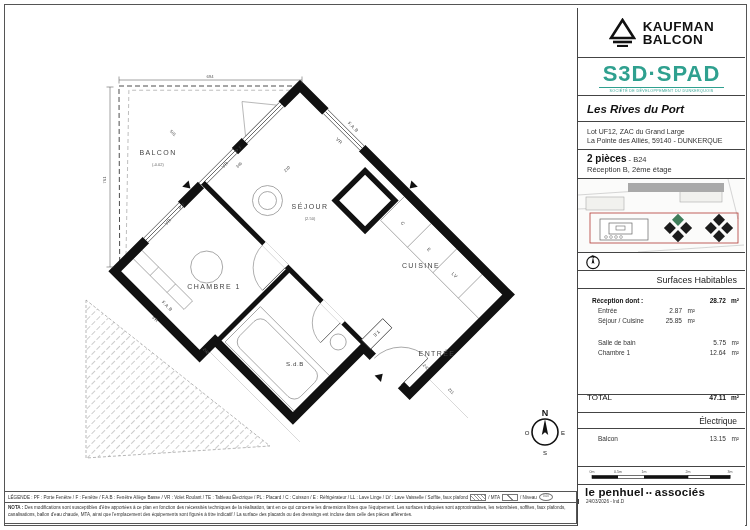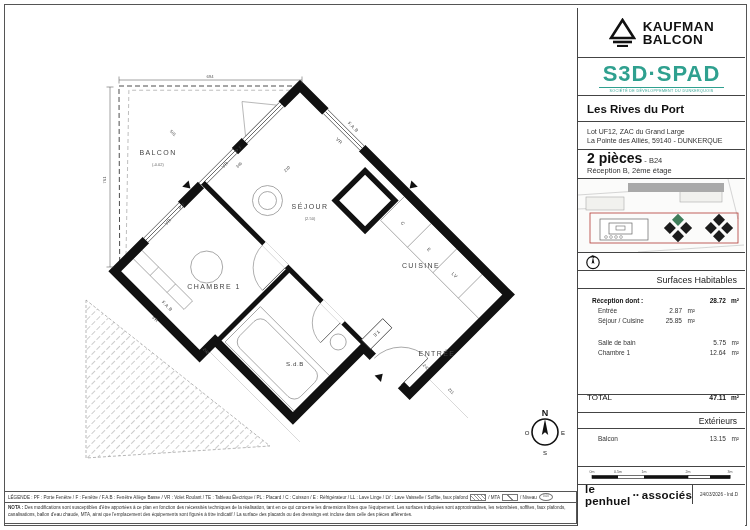--- a/index.html
+++ b/index.html
@@ -13,24 +13,24 @@
   .fac-label{fill:#444;font-size:4.6px;letter-spacing:.4px;}
   
   .tb{position:absolute;left:577px;top:8px;width:168px;height:518px;background:#fff;
       border-left:1px solid #444;box-sizing:border-box;display:flex;flex-direction:column;}
   .tb .box{border-bottom:1px solid #444;box-sizing:border-box;position:relative;flex:0 0 auto;}
   .kb{height:50px;display:flex;align-items:center;justify-content:center;gap:7px;}
   .kb-text{font-weight:bold;font-size:13.5px;line-height:13px;letter-spacing:.5px;color:#111;}
   .s3d{height:38px;display:flex;flex-direction:column;align-items:center;justify-content:center;}
   .s3d-main{font-size:22px;font-weight:bold;letter-spacing:1px;color:#2fa08f;border-bottom:1.5px solid #2fa08f;padding:0 4px;}
   .s3d-sub{font-size:3.6px;color:#2fa08f;letter-spacing:.4px;margin-top:1px;}
-  .proj{height:26px;display:flex;align-items:center;padding-left:9px;font-size:11.5px;font-weight:bold;color:#111;}
+  .proj{height:26px;display:flex;align-items:center;padding-left:9px;font-size:11.5px;font-weight:bold;color:#111;font-style:italic;}
   .addr{height:28px;display:flex;flex-direction:column;justify-content:center;padding-left:9px;font-size:7px;line-height:9px;color:#333;}
   .unit{height:29px;display:flex;flex-direction:column;justify-content:center;padding-left:9px;font-size:7.5px;line-height:10px;color:#333;}
-  .unit b{font-size:14px;color:#111;}
+  .unit b{font-size:10px;color:#111;}
   .thumb{height:74px;}
   .north{height:18px;}
   .surf-hdr,.ext-hdr{display:flex;align-items:center;justify-content:flex-end;padding-right:8px;color:#222;}
   .surf-hdr{height:18px;font-size:9px;}
   .ext-hdr{height:16px;font-size:8.5px;}
   .surf-table{height:106px;padding-top:6px;box-sizing:border-box;}
   .srow{display:flex;align-items:center;height:10px;font-size:6.5px;color:#333;padding:0 6px 0 14px;}
   .srow .lbl{flex:1;}
   .srow .val{width:30px;text-align:right;}
   .srow .unit-u{width:13px;text-align:right;}
@@ -38,21 +38,21 @@
   .srow.sub-mid{padding-left:20px;}
   .srow.sub-mid::after{content:"";width:44px;}
   .srow.sub-right{padding-left:20px;}
   .srow.spacer{height:12px;}
   .total-row{height:18px;display:flex;align-items:center;font-size:8px;padding:0 6px 12px 9px;color:#111;}
   .total-row .lbl{flex:1;}
   .total-row .val{width:30px;text-align:right;font-weight:bold;font-size:6.8px;}
   .total-row .unit-u{width:13px;text-align:right;font-size:6.5px;font-weight:bold;}
   .balc{height:38px;padding-top:4px;box-sizing:border-box;}
   .scalebox{height:18px;}
-  .footer{height:19px;display:flex;align-items:stretch;border-bottom:none !important;}
+  .footer{height:19px;display:flex;align-items:stretch;border-bottom:none !important;flex-direction:column;}
   .firm{flex:1;display:flex;align-items:center;padding-left:7px;font-weight:bold;font-size:11.5px;color:#111;letter-spacing:.2px;}
   .firm .dots{font-size:7px;margin:0 2px;letter-spacing:1px;}
   .datecell{width:52px;border-left:1px solid #444;display:flex;align-items:center;justify-content:center;font-size:4.6px;color:#333;}
   
   .legend{position:absolute;left:4px;top:491px;width:573px;height:12px;border:1px solid #555;border-left:none;
           box-sizing:border-box;display:flex;align-items:center;padding:0 4px;font-size:4.6px;color:#333;white-space:nowrap;overflow:hidden;}
   .nota{position:absolute;left:4px;top:503px;width:573px;height:21px;border:1px solid #555;border-left:none;border-top:none;
         box-sizing:border-box;padding:2px 4px;font-size:4.6px;line-height:6.5px;color:#333;}
   .gbox{display:inline-block;width:14px;height:5px;border:.5px solid #777;margin:0 2px;vertical-align:middle;}
   .g-hatch{background:repeating-linear-gradient(45deg,#999 0 .7px,#fff .7px 2.5px);}
@@ -330,21 +330,21 @@
           <span class="unit-u">m²</span>
         </div>
       </div>
 
     <div class="box total-row">
       <span class="lbl">TOTAL</span>
       <span class="val">47.11</span>
       <span class="unit-u">m²</span>
     </div>
 
-    <div class="box ext-hdr">Extérieurs</div>
+    <div class="box ext-hdr">Électrique</div>
 
     <div class="box balc">
         <div class="srow sub-right">
           <span class="lbl">Balcon</span>
           <span class="val">13.15</span>
           <span class="unit-u">m²</span>
         </div>
       </div>
 
 

